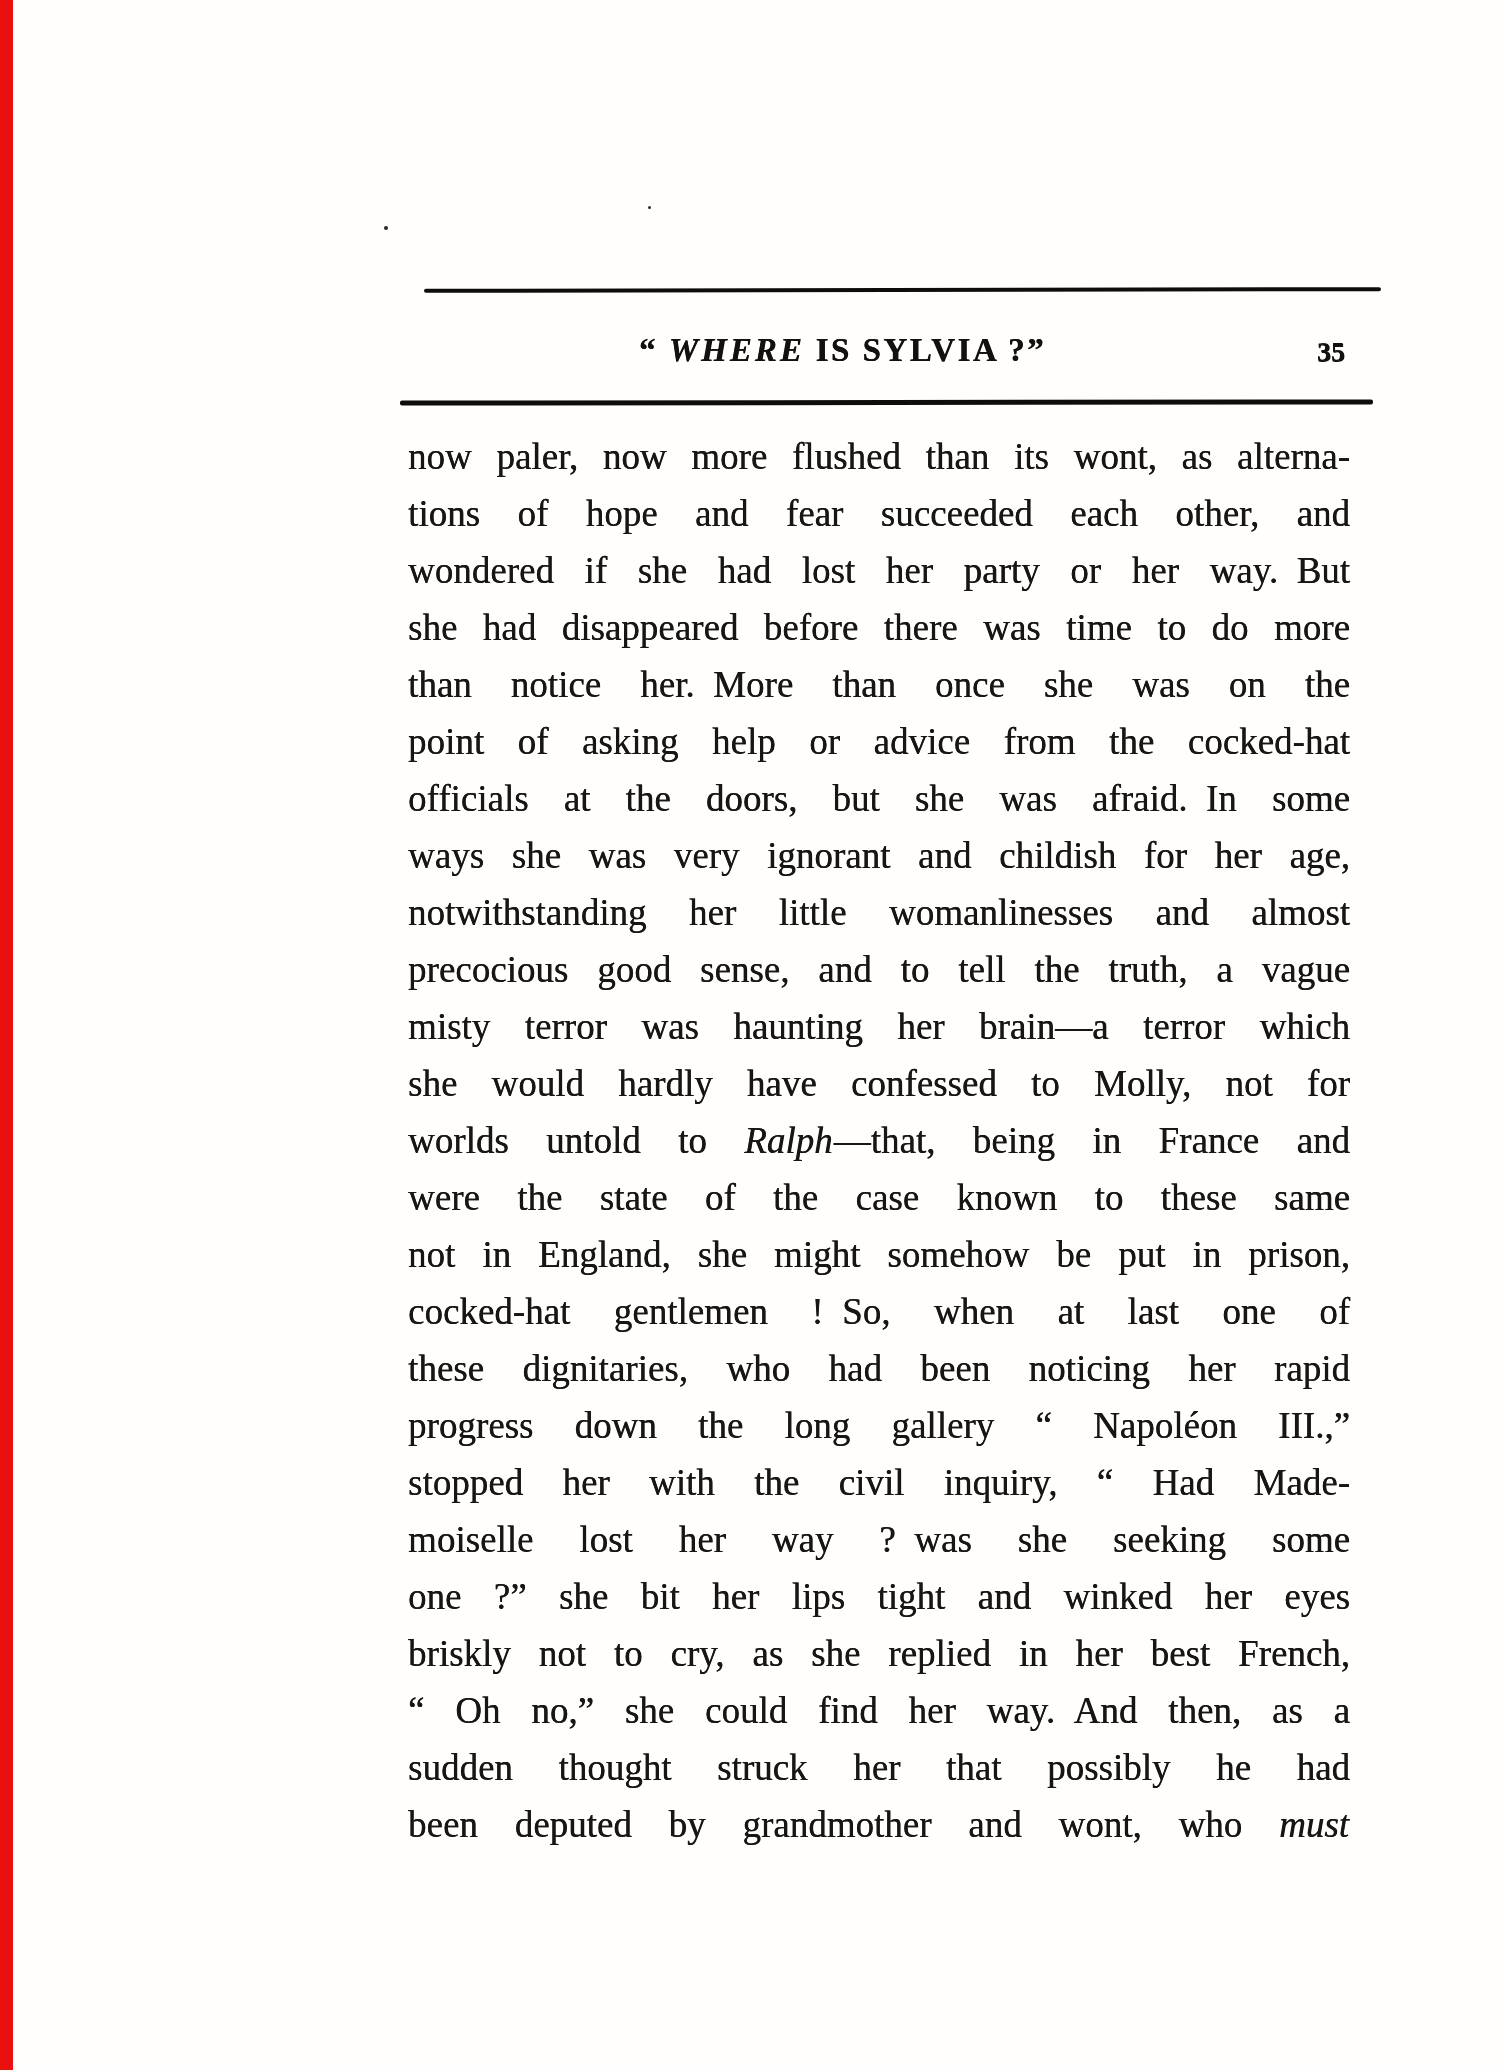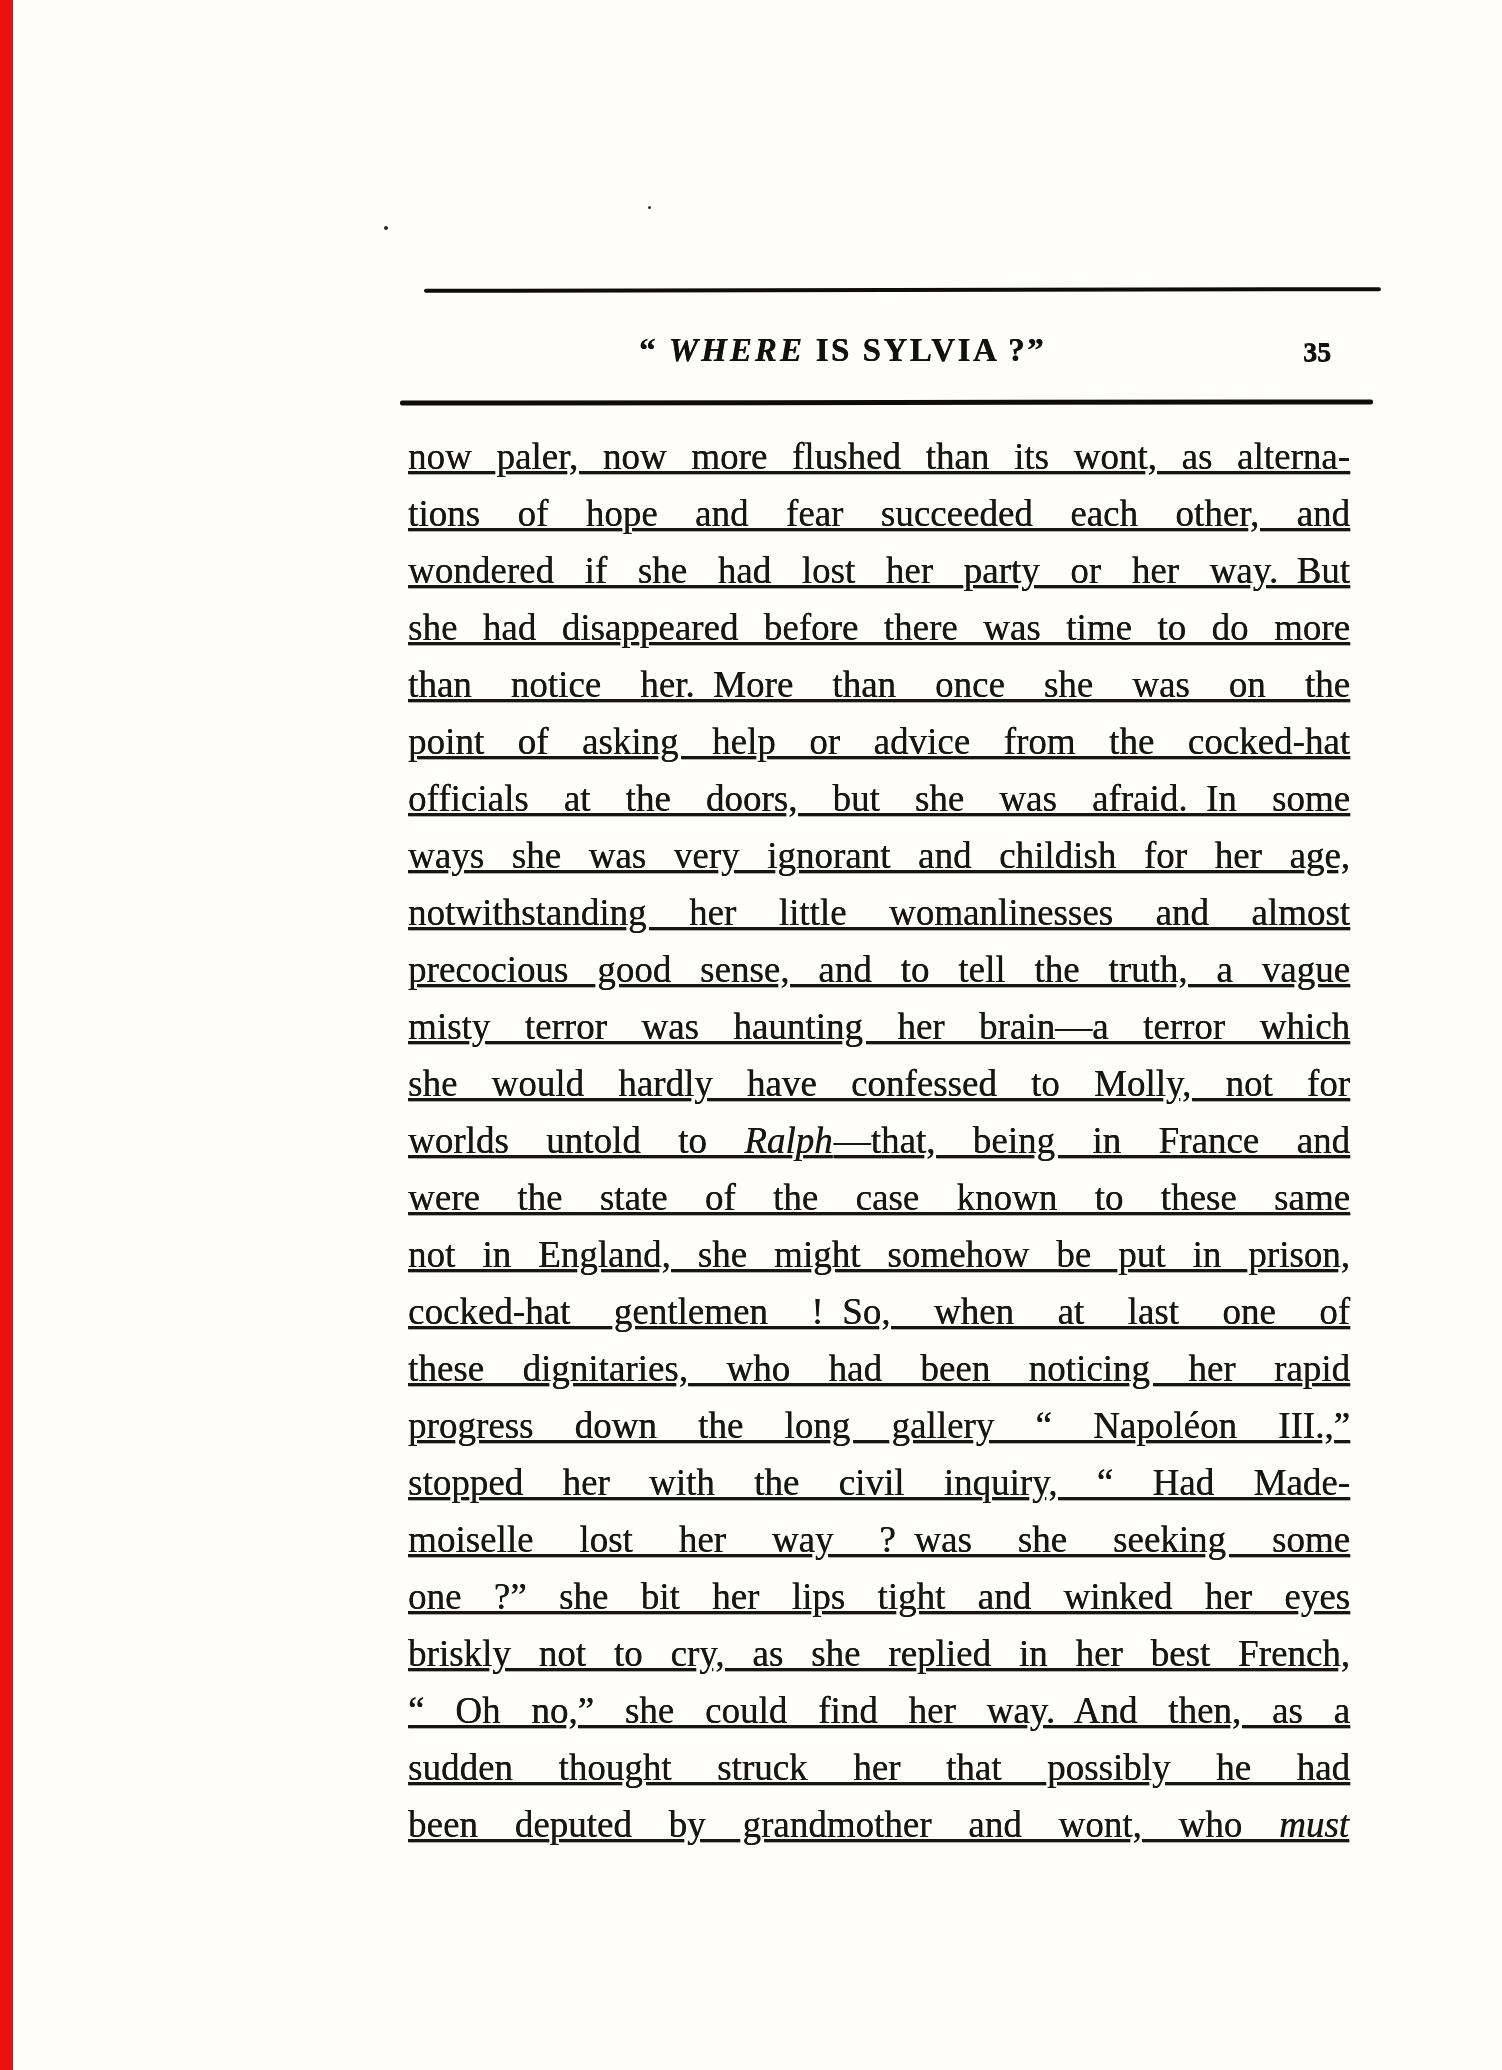--- a/index.html
+++ b/index.html
@@ -26,39 +26,38 @@
   .header-title{
     position:absolute;left:0;right:120px;top:0;
     text-align:center;
     font-size:33px;font-weight:700;letter-spacing:2.5px;
     color:#121110;
     text-shadow:0.4px 0.4px 0 currentColor;
     white-space:nowrap;
   }
   .header-title i{letter-spacing:3px;text-align:center;}
   .page-number{
-    position:absolute;right:50px;top:4px;
+    position:absolute;right:36px;top:4px;
     font-size:28px;font-weight:700;
     color:#121110;
     text-shadow:0.5px 0.5px 0 currentColor;
   }
   .body-text{
     position:absolute;left:408px;top:428px;width:942px;
     font-size:37px;line-height:57px;
     color:#181512;
     text-shadow:0.35px 0.35px 0 currentColor;
   }
   .text-line{
     text-align:justify;
     text-align-last:justify;
     -moz-text-align-last:justify;
     text-justify:inter-word;
     height:57px;
     overflow:visible;
-    text-decoration:underline;
   }
   .text-line i{padding-right:1px;margin-top:16px;}
   .speck{
     position:absolute;background:#2b2926;border-radius:50%;
   }
   .speck-a{left:384px;top:226px;width:4px;height:4px;}
   .speck-b{left:648px;top:206px;width:3px;height:3px;}
 </style>
 </head>
 <body>

